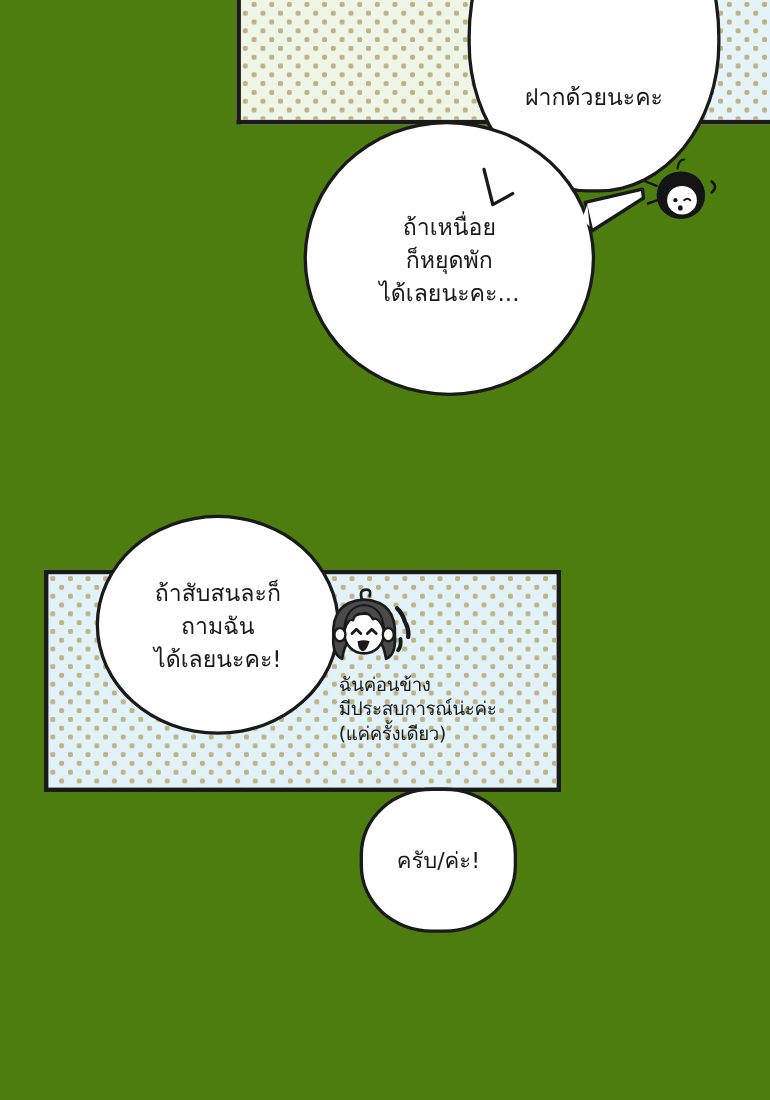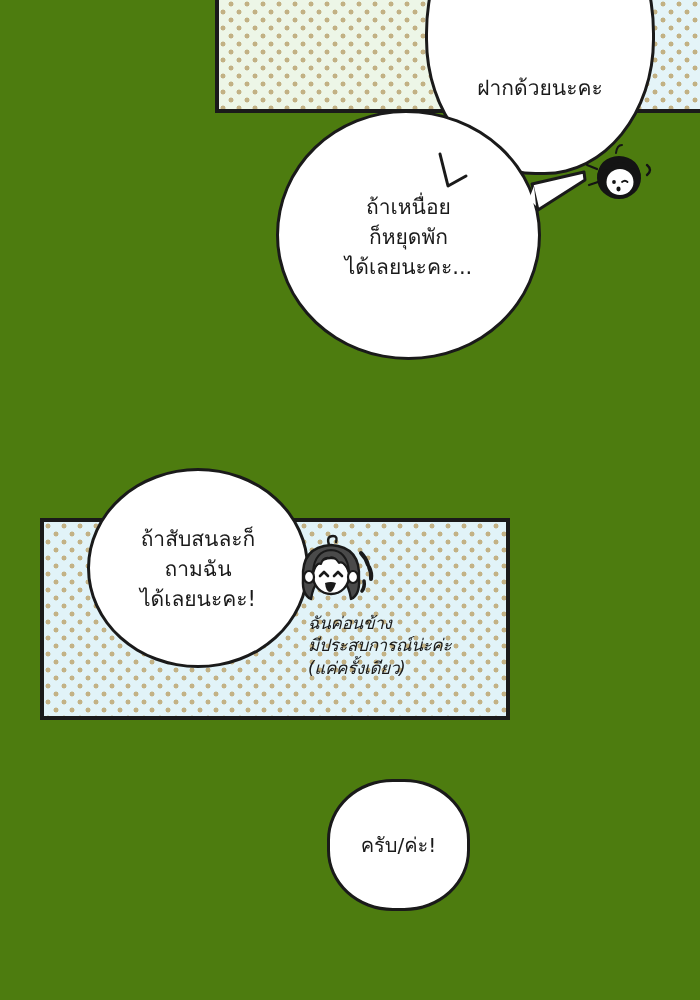--- a/index.html
+++ b/index.html
@@ -128,21 +128,21 @@
     width: 222px;
     height: 200px;
     border-radius: 50%;
     font-size: 21px;
     z-index: 6;
   }
   #bubble-three .btext { padding-top: 4px; }
 
   #bubble-four {
     left: 327px;
-    top: 779px;
+    top: 716px;
     width: 143px;
     height: 132px;
     border-radius: 46% 46% 46% 46% / 46% 46% 46% 46%;
     font-size: 20px;
   }
 
   
   #tail-layer {
     position: absolute;
     left: 0; top: 0;
@@ -164,21 +164,20 @@
   #caption-handwritten {
     position: absolute;
     left: 308px;
     top: 612px;
     width: 200px;
     z-index: 8;
     color: #1a1a1a;
     font-family: "DejaVu Sans", "Liberation Sans", sans-serif;
     font-size: 17px;
     line-height: 1.32;
-    font-style: italic;
     white-space: pre-line;
     letter-spacing: -0.3px;
   }
 </style>
 </head>
 <body>
 
 <div id="comic-stage">
 
   <div class="panel" id="panel-top-left">

